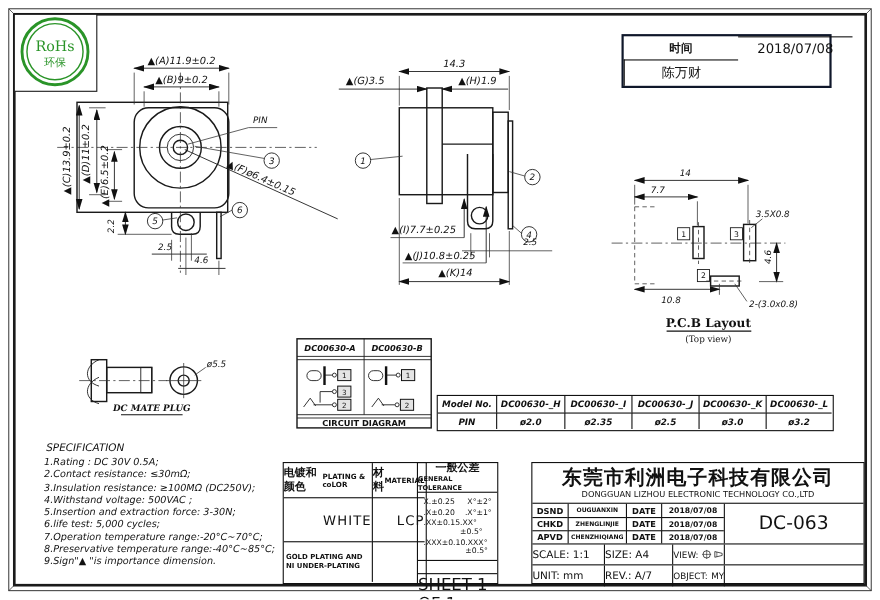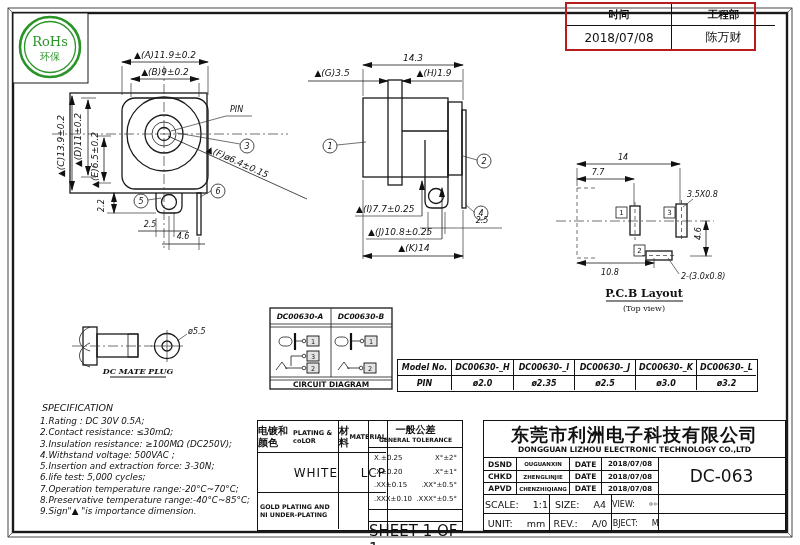--- a/index.html
+++ b/index.html
@@ -22,21 +22,21 @@
   .t-pcb-title{font:bold 11px "DejaVu Serif",serif}
   .t-pcb-sub{font:8px "DejaVu Serif",serif}
   .t-plug{font:italic bold 8px "DejaVu Serif",serif}
   .t-ckt-h{font:italic bold 7.5px "DejaVu Sans",sans-serif}
   .t-ckt{font:bold 7.5px "DejaVu Sans",sans-serif}
   .t-term{font:6.5px "DejaVu Sans",sans-serif}
   .t-rohs1{font:13px "DejaVu Serif",serif;fill:#2a9428}
   .t-rohs2{font:10px "DejaVu Sans",sans-serif;fill:#2a9428}
   
   .abs{position:absolute;box-sizing:border-box}
-  .hdr-table{left:565px;top:2px;width:191px;height:49px;border:2px solid #b91c1c;
+  .hdr-table{left:565px;top:31px;width:191px;height:49px;border:2px solid #0f172a;
              display:grid;grid-template-columns:104px 104px;grid-template-rows:21px 24px}
   .hdr-cell{border-left:1px solid #111;border-top:1px solid #111;display:flex;align-items:center;justify-content:center}
   .hdr-cell.nl{border-left:none}.hdr-cell.nt{border-top:none}
   .hdr-label{font-size:10.5px;font-weight:bold}
   .hdr-value{font-size:12px}
   .model-table{left:397px;top:359px;width:361px;height:33px;border:1.5px solid #111;
                display:grid;grid-template-columns:53px 62px 61px 61px 61px 60px;grid-template-rows:15px 15px}
   .mcell{border-left:1px solid #111;border-top:1px solid #111;display:flex;align-items:center;justify-content:center;
          font:italic bold 8px "DejaVu Sans",sans-serif;overflow:hidden;white-space:nowrap}
   .mcell.nl{border-left:none}.mcell.nt{border-top:none}
@@ -46,40 +46,40 @@
   
   .plating{left:257px;top:420px;width:131px;height:111px;border:1.5px solid #111;display:grid;
            grid-template-columns:80px 48px;grid-template-rows:31px 40px 37px}
   .tb-cell{border-left:1px solid #111;border-top:1px solid #111;display:flex;
            align-items:center;justify-content:flex-end;overflow:hidden}
   .tb-cell.nl{border-left:none}.tb-cell.nt{border-top:none}
   .cn{font-size:10px;font-weight:bold;line-height:12px}
   .en{font-size:6.5px;font-weight:bold;line-height:8px}
   .big{font-size:12px;letter-spacing:1px}
   .note{font-size:6.3px;font-weight:bold;line-height:8.5px;text-align:left;padding:0 2px}
-  .tol{left:368px;top:420px;width:95px;height:111px;border:1.5px solid #111}
+  .tol{left:379px;top:420px;width:74px;height:111px;border:1.5px solid #111}
   .tol-head{height:26px;border-bottom:1px solid #111;display:flex;flex-direction:column;align-items:center;justify-content:center}
   .tol-vals{height:55px;padding:3px 5px;display:flex;flex-direction:column;justify-content:space-around}
   .tol-row{display:flex;justify-content:space-between;font-size:7px}
   .tol-empty{height:11px;border-top:1px solid #111;border-bottom:1px solid #111}
   .tol-sheet{height:16px;display:flex;align-items:flex-start;justify-content:center;font-size:15px}
   .rblock{left:483px;top:420px;width:303px;height:111px;border:1.5px solid #111}
   .company{height:36px;border-bottom:1px solid #111;display:flex;flex-direction:column;align-items:center;justify-content:center}
   .company-cn{font-size:18px;font-weight:bold;letter-spacing:1px;line-height:20px}
-  .company-en{font-size:7.5px;font-weight:bold;line-height:9px}
+  .company-en{font-size:7.5px;font-weight:normal;line-height:9px}
   .approvals{height:36px;display:grid;grid-template-columns:32px 53px 32px 57px 126px;grid-auto-rows:12px}
   .ap-cell{border-left:1px solid #111;border-top:1px solid #111;display:flex;align-items:center;justify-content:center;overflow:hidden}
   .ap-cell.nl{border-left:none}.ap-cell.nt{border-top:none}
   .ap-role{font-size:7.5px;font-weight:bold}
   .ap-name{font-size:5.5px;font-weight:bold}
   .ap-date{font-size:7px;font-weight:bold}
   .partno{grid-column:5;grid-row:1/4;font-size:17px}
   .srow{height:18px;display:grid;grid-template-columns:65px 62px 47px 126px;border-top:1px solid #111}
   .urow{height:19px;display:grid;grid-template-columns:65px 62px 47px 126px;border-top:1px solid #111}
-  .s-cell{border-left:1px solid #111;display:flex;align-items:center;justify-content:center;gap:14px;
+  .s-cell{border-left:1px solid #111;display:flex;align-items:center;gap:3px;
           font-size:9.5px;overflow:hidden;white-space:nowrap}
   .s-cell.nl{border-left:none}
   .s-cell.sm{font-size:8px}
 </style>
 </head>
 <body>
 
 <div class="sheet">
 
 <svg class="art" width="800" height="545" viewBox="0 0 800 545">
@@ -325,23 +325,20 @@
     <text x="313" y="371" text-anchor="middle" class="t-term">2</text>
     <text x="371" y="344" text-anchor="middle" class="t-term">1</text>
     <text x="370" y="371" text-anchor="middle" class="t-term">2</text>
   </g>
 </svg>
 
 <div class="abs hdr-table">
   <div class="hdr-cell nl nt">
         <span class="hdr-label">时间</span>
       </div>
-  <div class="hdr-cell nt">
-        <span class="hdr-label">工程部</span>
-      </div>
   <div class="hdr-cell nl">
         <span class="hdr-value">2018/07/08</span>
       </div>
   <div class="hdr-cell">
         <span class="hdr-value">陈万财</span>
       </div>
 </div>
 
 <div class="abs model-table">
   <div class="mcell nl nt">Model No.</div>
@@ -488,21 +485,21 @@
     </div>
     <div class="s-cell"></div>
   </div>
   <div class="urow">
     <div class="s-cell nl">
       <span>UNIT:</span>
           <span>mm</span>
     </div>
     <div class="s-cell">
       <span>REV.:</span>
-          <span>A/0</span>
+          <span>A/7</span>
     </div>
     <div class="s-cell sm">
       <span>OBJECT:</span>
           <span>MY</span>
     </div>
     <div class="s-cell"></div>
   </div>
 </div>
 
 </div>

